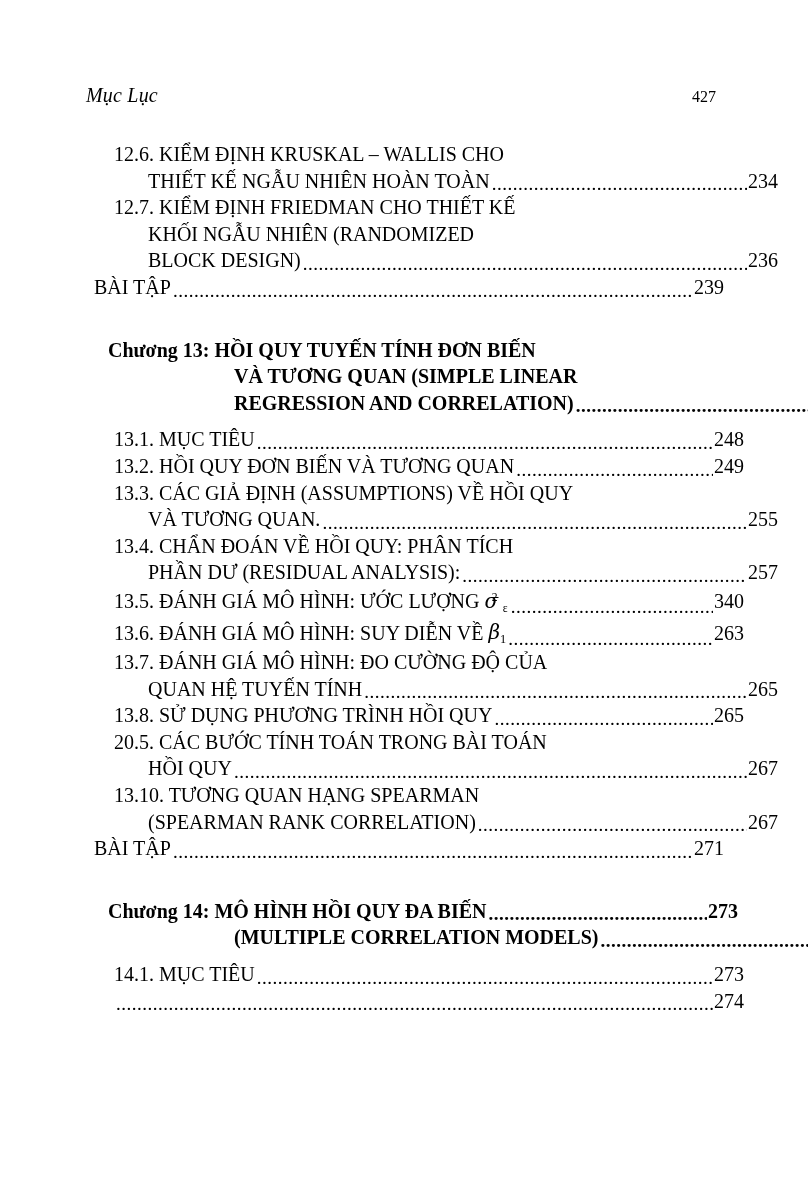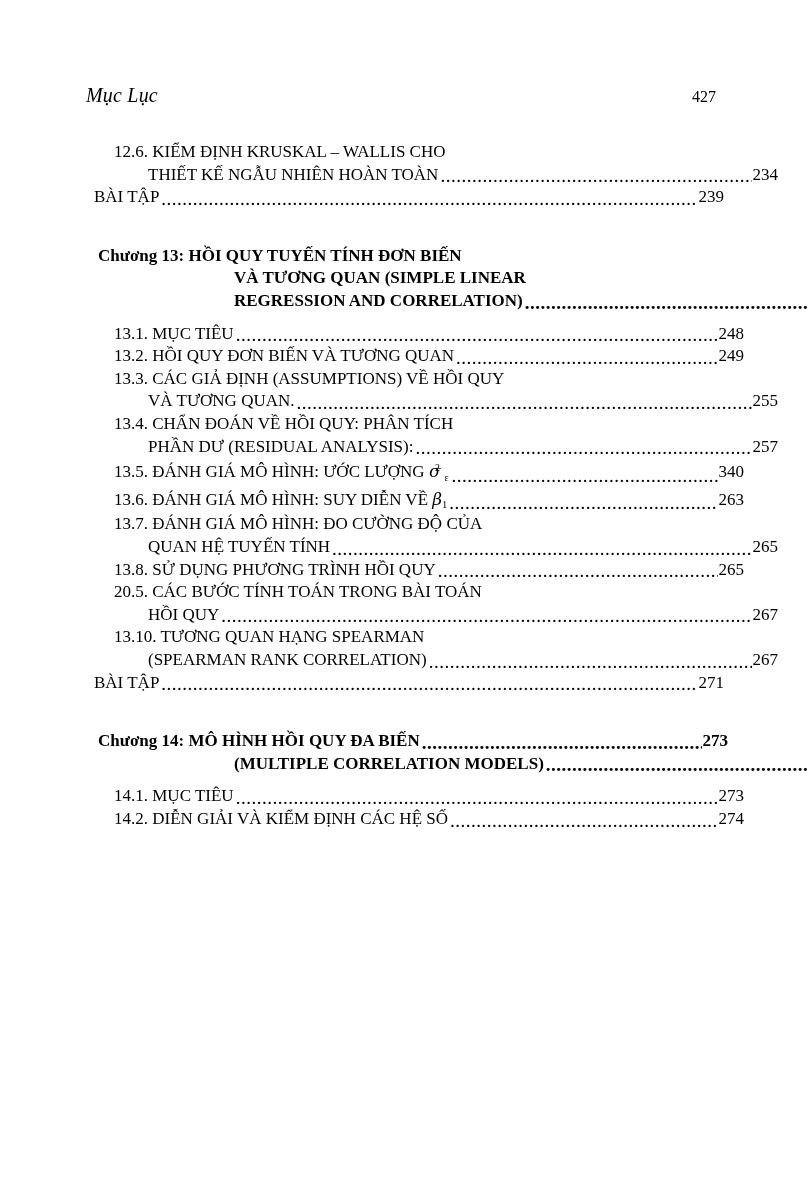--- a/index.html
+++ b/index.html
@@ -35,21 +35,21 @@
     font-style: italic;
     font-family: "Liberation Serif", serif;
     letter-spacing: .2px;
   }
   .runhead .rh-right {
     font-family: "Liberation Serif", serif;
     font-size: 16px;
   }
   
   .toc {
-    font-size: 17px;
+    font-size: 20px;
     line-height: 1.33;
   }
   .entry {
     display: flex;
     align-items: flex-end;
     width: 100%;
   }
   .entry .txt {
     white-space: pre;
   }
@@ -70,21 +70,21 @@
   }
   .entry .pg {
     white-space: pre;
     text-align: right;
   }
   .nodots .sp { flex: 1 1 auto; }
 
   .l1 { margin-left: 28px; }        
   .l2 { margin-left: 62px; }        
   .bold { font-weight: normal; }
-  .chapline { font-weight: bold; margin-left: 12px; }
+  .chapline { font-weight: bold; margin-left: 22px; }
   .chapline2 { font-weight: bold; margin-left: 148px; }
   .chapline3 { font-weight: bold; margin-left: 148px; }
 
   .gap-sm { height: 10px; }
   .gap-lg { height: 36px; }
 
   .sub { font-size: 0.62em; vertical-align: -0.32em; }
   .symwrap { display: inline-block; position: relative; }
   .sigma { font-family: "DejaVu Serif", serif; font-style: italic; }
   .beta { font-family: "DejaVu Serif", serif; font-style: italic; }
@@ -119,20 +119,35 @@
         <span class="txt">12.6. KIỂM ĐỊNH KRUSKAL – WALLIS CHO</span>
         <span class="sp"></span>
       </div>
       <div class="entry l2">
         <span class="txt">THIẾT KẾ NGẪU NHIÊN HOÀN TOÀN</span>
         <span class="dots"></span>
         <span class="pg">234</span>
       </div>
     </div>
 
+    <div>
+      <div class="entry l1 nodots">
+        <span class="txt">12.7. KIỂM ĐỊNH FRIEDMAN CHO THIẾT KẾ</span>
+        <span class="sp"></span>
+      </div>
+      <div class="entry l2 nodots">
+        <span class="txt">KHỐI NGẪU NHIÊN (RANDOMIZED</span>
+        <span class="sp"></span>
+      </div>
+      <div class="entry l2">
+        <span class="txt">BLOCK DESIGN)</span>
+        <span class="dots"></span>
+        <span class="pg">236</span>
+      </div>
+    </div>
 
     <div class="entry bold" style="margin-left:8px;">
       <span class="txt">BÀI TẬP</span>
       <span class="dots"></span>
       <span class="pg">239</span>
     </div>
 
     <div class="gap-lg"></div>
 
     <div>
@@ -268,19 +283,18 @@
 
     <div class="gap-sm"></div>
 
     <div class="entry l1">
       <span class="txt">14.1. MỤC TIÊU</span>
       <span class="dots"></span>
       <span class="pg">273</span>
     </div>
 
     <div class="entry l1">
-      <span class="txt">14.2. DIỄN GIẢI VÀ KIỂM ĐỊNH CÁC HỆ SỐ</span>
       <span class="dots"></span>
       <span class="pg">274</span>
     </div>
 
   </div>
 </div>
 
 </body></html>

